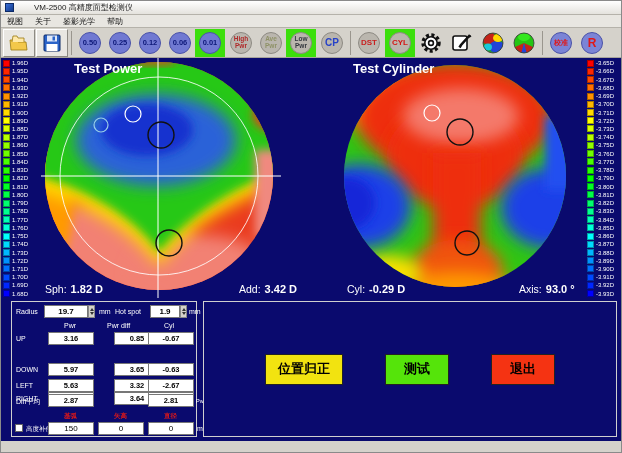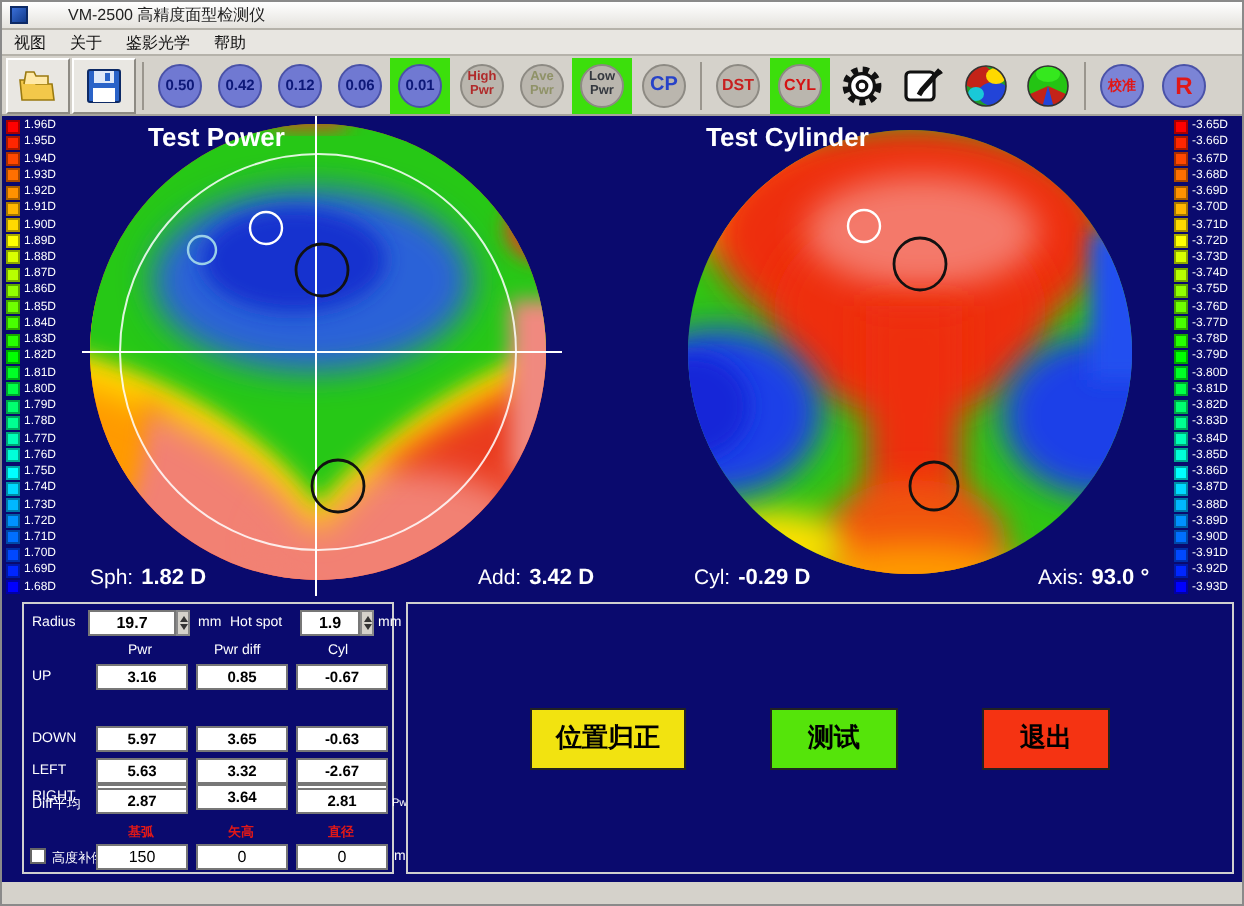--- a/index.html
+++ b/index.html
@@ -55,21 +55,21 @@
   .plabel{position:absolute;font-size:7px;color:#fff;white-space:nowrap;}
   .pinput{position:absolute;height:13px;background:#fff;border:1px solid #777;font-size:8px;font-weight:bold;color:#000;text-align:center;padding:0;}
   .spin{position:absolute;width:7px;height:13px;display:flex;flex-direction:column;align-items:center;justify-content:center;gap:1px;background:#d5d2cb;border:1px solid #888;}
   .spin i{width:0;height:0;border-left:2.5px solid transparent;border-right:2.5px solid transparent;}
   .spin .up{border-bottom:3px solid #333;}
   .spin .dn{border-top:3px solid #333;}
   .col-head{position:absolute;top:20px;font-size:7px;color:#fff;}
   .trow{position:absolute;left:0;width:100%;height:14px;}
   .rl{position:absolute;left:4px;top:3px;font-size:7px;color:#fff;}
   .cell{position:absolute;height:13px;background:#fff;border:1px solid #777;font-size:7.5px;font-weight:bold;color:#000;display:flex;align-items:center;justify-content:center;}
-  .c1{left:36px;width:46px;} .c2{left:86px;width:46px;} .c3{left:136px;width:46px;}
+  .c1{left:36px;width:46px;} .c2{left:102px;width:46px;} .c3{left:136px;width:46px;}
   .red-h{position:absolute;top:110px;font-size:6.5px;font-weight:bold;color:#e01818;}
   .checkbox{position:absolute;left:3px;top:122px;width:8px;height:8px;background:#fff;border:1px solid #666;}
   .abtn{height:31px;border:1px solid #222;font-size:13px;font-weight:bold;color:#000;display:flex;align-items:center;justify-content:center;cursor:pointer;padding:0 12px;min-width:64px;}
 </style>
 </head>
 <body>
 
 <div class="window">
 
   <div class="titlebar">
@@ -98,21 +98,21 @@
         <rect x="9.5" y="2.5" width="2.5" height="4" fill="#2a63c8"></rect>
         <rect x="3.5" y="10" width="11" height="7" fill="#ffffff"></rect>
       </svg>
     </div>
     <div class="tdiv"></div>
     <div style="display:flex" id="precision-group">
         <div class="tbtn">
           <span class="circle blue">0.50</span>
         </div>
         <div class="tbtn">
-          <span class="circle blue">0.42</span>
+          <span class="circle blue">0.25</span>
         </div>
         <div class="tbtn">
           <span class="circle blue">0.12</span>
         </div>
         <div class="tbtn">
           <span class="circle blue">0.06</span>
         </div>
         <div class="tbtn sel">
           <span class="circle blue">0.01</span>
         </div>

